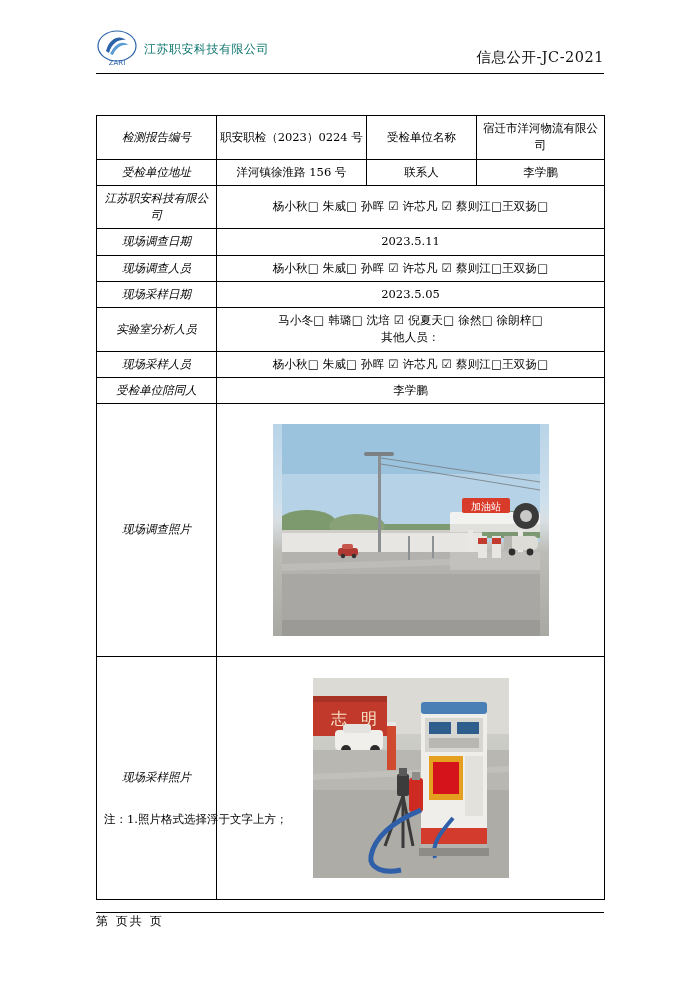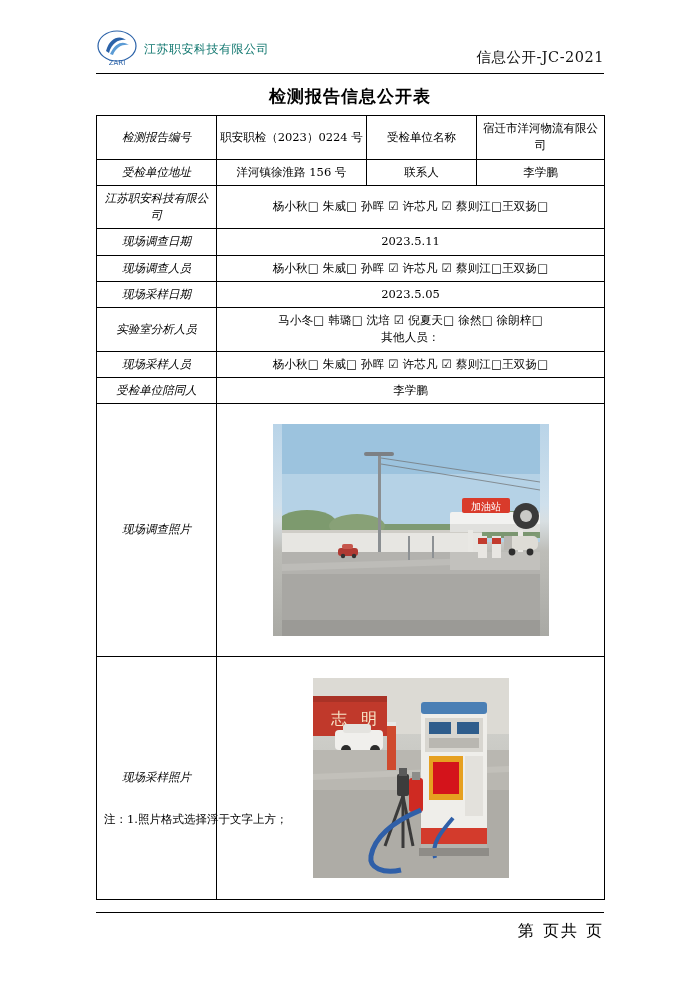--- a/index.html
+++ b/index.html
@@ -112,23 +112,22 @@
     left: 104px;
     top: 812px;
     font-size: 11.5px;
   }
   .footer {
     position: absolute;
     left: 96px;
     top: 912px;
     width: 508px;
     border-top: 1.2px solid #000;
-    padding-top: 8px;
-    text-align: right;
-    font-size: 16px;
+    text-align: left;
+    font-size: 12px;
     letter-spacing: 2px;
   }
   .sub-line { display:block; }
 </style>
 </head>
 <body>
 
 <div class="page">
 
   <div class="header">
@@ -139,21 +138,20 @@
           <path d="M10 22 C14 8, 24 6, 30 11 C24 10, 16 13, 13 24 Z" fill="#2b62a8"></path>
           <path d="M14 25 C20 12, 28 12, 33 16 C27 15, 20 18, 17 26 Z" fill="#5b9bd5"></path>
           <text x="21" y="36" font-size="7" text-anchor="middle" fill="#2b62a8" font-family="'DejaVu Sans',sans-serif">ZARI</text>
         </svg>
       </span>
       <span class="brand-name">江苏职安科技有限公司</span>
     </div>
     <div class="doc-code">信息公开-JC-2021</div>
   </div>
 
-  <div class="doc-title">检测报告信息公开表</div>
 
   <table class="main">
     <colgroup>
       <col style="width:120px">
       <col style="width:150px">
       <col style="width:110px">
       <col style="width:128px">
     </colgroup>
     <tbody>
       <tr>

